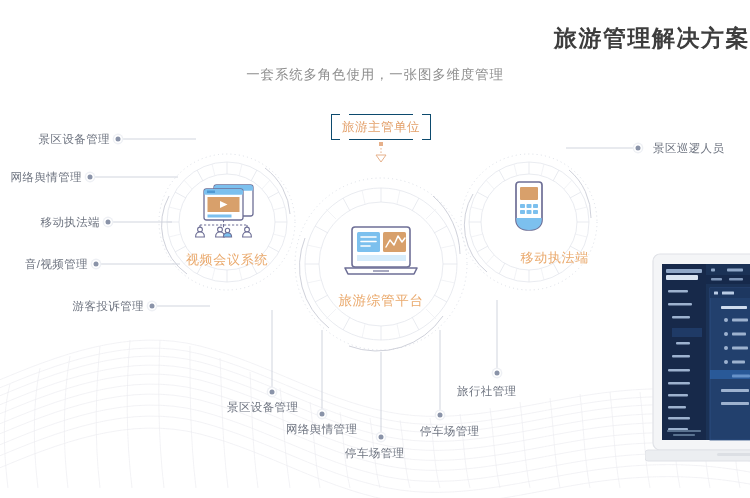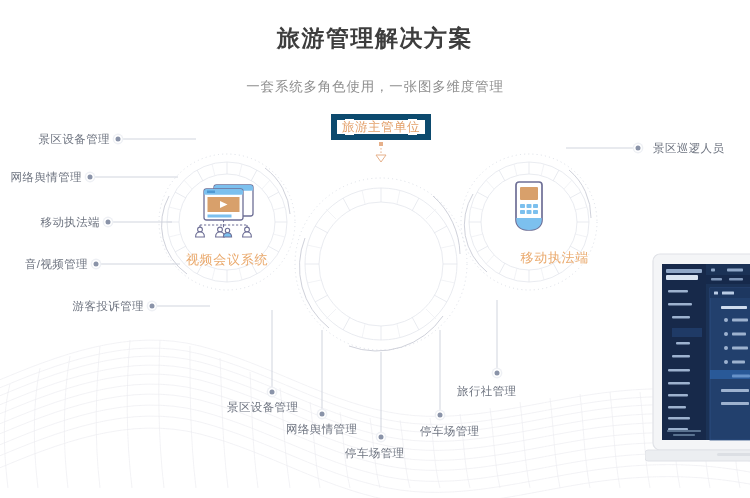--- a/index.html
+++ b/index.html
@@ -26,39 +26,40 @@
   #header {
     position: absolute; top: 22px; left: 0; width: 750px;
     text-align: center;
   }
   #page-title {
     font-size: 23px;
     font-weight: bold;
     color: #3d3d3d;
     letter-spacing: 1.5px;
     line-height: 32px;
+    text-align: right;
   }
   #page-subtitle {
-    margin-top: 23px;
+    margin-top: 11px;
     font-size: 13.5px;
     color: #8e8e8e;
     letter-spacing: 0.8px;
     line-height: 20px;
   }
 
   
   #authority-badge {
     position: absolute;
     left: 331px; top: 114px;
     width: 100px; height: 26px;
     display: flex; align-items: center; justify-content: center;
     font-size: 12.5px;
     color: #e3a06a;
     letter-spacing: 0.5px;
-    border: 6px solid #0c4a6e;
+    border: 1px solid #0c4a6e;
     background: #fff;
   }
   #authority-badge::before,
   #authority-badge::after {
     content: "";
     position: absolute;
     top: -1px; bottom: -1px;
     width: 9px;
     background: #fff;
   }
@@ -367,20 +368,37 @@
         <path d="M33.4 57 C33.4 53.8 35.3 52.8 37.5 52.8 C39.7 52.8 41.6 53.8 41.6 57 Z" fill="#7cc0ee"></path>
       </g>
       <g fill="#ffffff" stroke="#6e6f96" stroke-width="1.1">
         <circle cx="57" cy="49.5" r="2.4"></circle>
         <path d="M52.6 57 C52.6 53.3 54.6 52 57 52 C59.4 52 61.4 53.3 61.4 57 Z"></path>
       </g>
     </svg>
     <div class="node-label">视频会议系统</div>
   </div>
 
+  <div class="node" id="node-center" style="left:321px; top:225px; width:120px;">
+    <svg class="icon" width="84" height="54" viewBox="0 0 84 54">
+      <rect x="13" y="2" width="58" height="40" rx="3" fill="#ffffff" stroke="#6e6f96" stroke-width="1.6"></rect>
+      <rect x="18" y="7" width="23" height="20" rx="1.5" fill="#7cc0ee"></rect>
+      <g stroke="#ffffff" stroke-width="1.6" stroke-linecap="round">
+        <line x1="22" y1="12" x2="37" y2="12"></line>
+        <line x1="22" y1="16.5" x2="37" y2="16.5"></line>
+        <line x1="22" y1="21" x2="31" y2="21"></line>
+      </g>
+      <rect x="44" y="7" width="23" height="20" rx="1.5" fill="#d8a06b"></rect>
+      <polyline points="47,22 51,15 55,20 59,11 63,17 66,13" fill="none" stroke="#ffffff" stroke-width="1.5" stroke-linejoin="round" stroke-linecap="round"></polyline>
+      <rect x="18" y="30" width="49" height="6" fill="#d6ecfb"></rect>
+      <path d="M6 43 L78 43 L75 49 L9 49 Z" fill="#ffffff" stroke="#6e6f96" stroke-width="1.6" stroke-linejoin="round"></path>
+      <line x1="34" y1="46" x2="50" y2="46" stroke="#6e6f96" stroke-width="1.2"></line>
+    </svg>
+    <div class="node-label">旅游综管平台</div>
+  </div>
 
   <div class="node" id="node-mobile" style="left:469px; top:180px; width:120px;text-align:right;">
     <svg class="icon" width="44" height="56" viewBox="0 0 44 56">
       <path d="M12 2 L32 2 A3 3 0 0 1 35 5 L35 40 C35 46, 30 50, 22 50 C14 50, 9 46, 9 40 L9 5 A3 3 0 0 1 12 2 Z" fill="#ffffff" stroke="#6e6f96" stroke-width="1.7"></path>
       <rect x="13" y="7" width="18" height="13" rx="1" fill="#d8a06b"></rect>
       <g fill="#7cc0ee">
         <rect x="13" y="24" width="5" height="4" rx="0.8"></rect>
         <rect x="19.5" y="24" width="5" height="4" rx="0.8"></rect>
         <rect x="26" y="24" width="5" height="4" rx="0.8"></rect>
         <rect x="13" y="30" width="5" height="4" rx="0.8"></rect>

